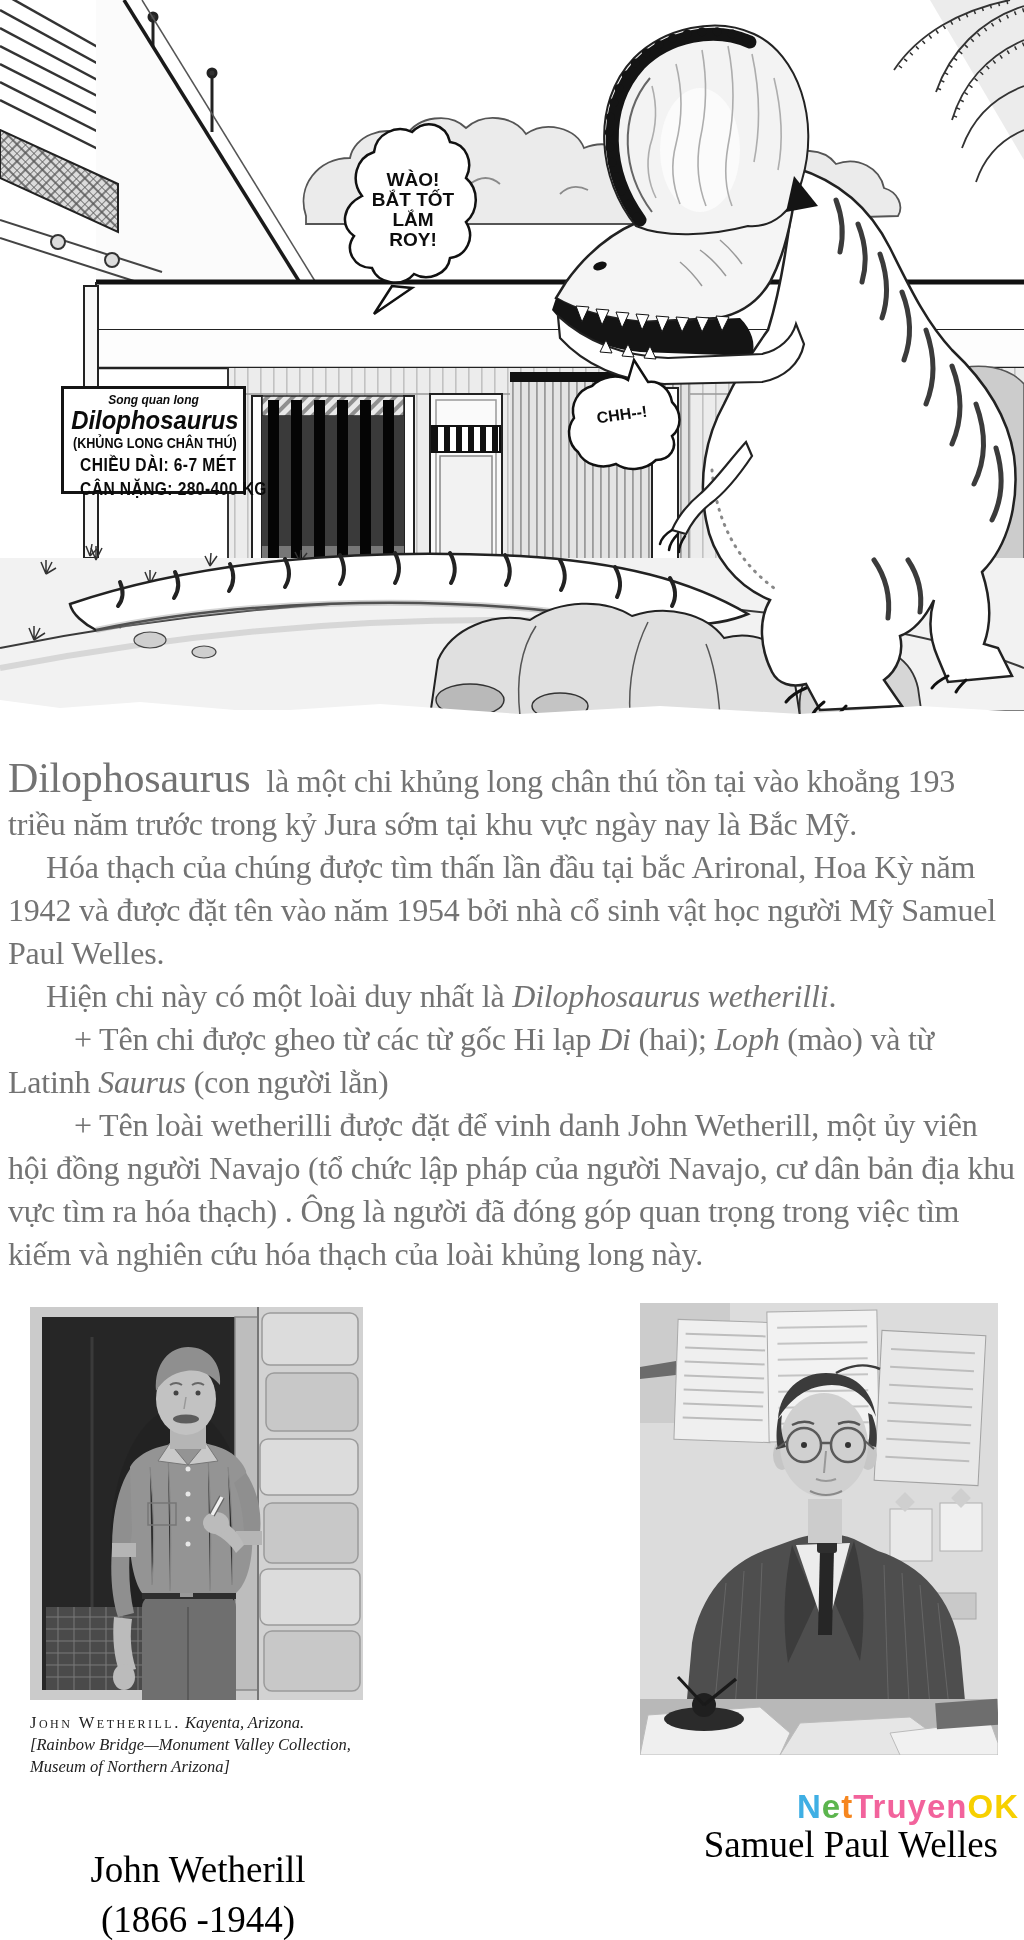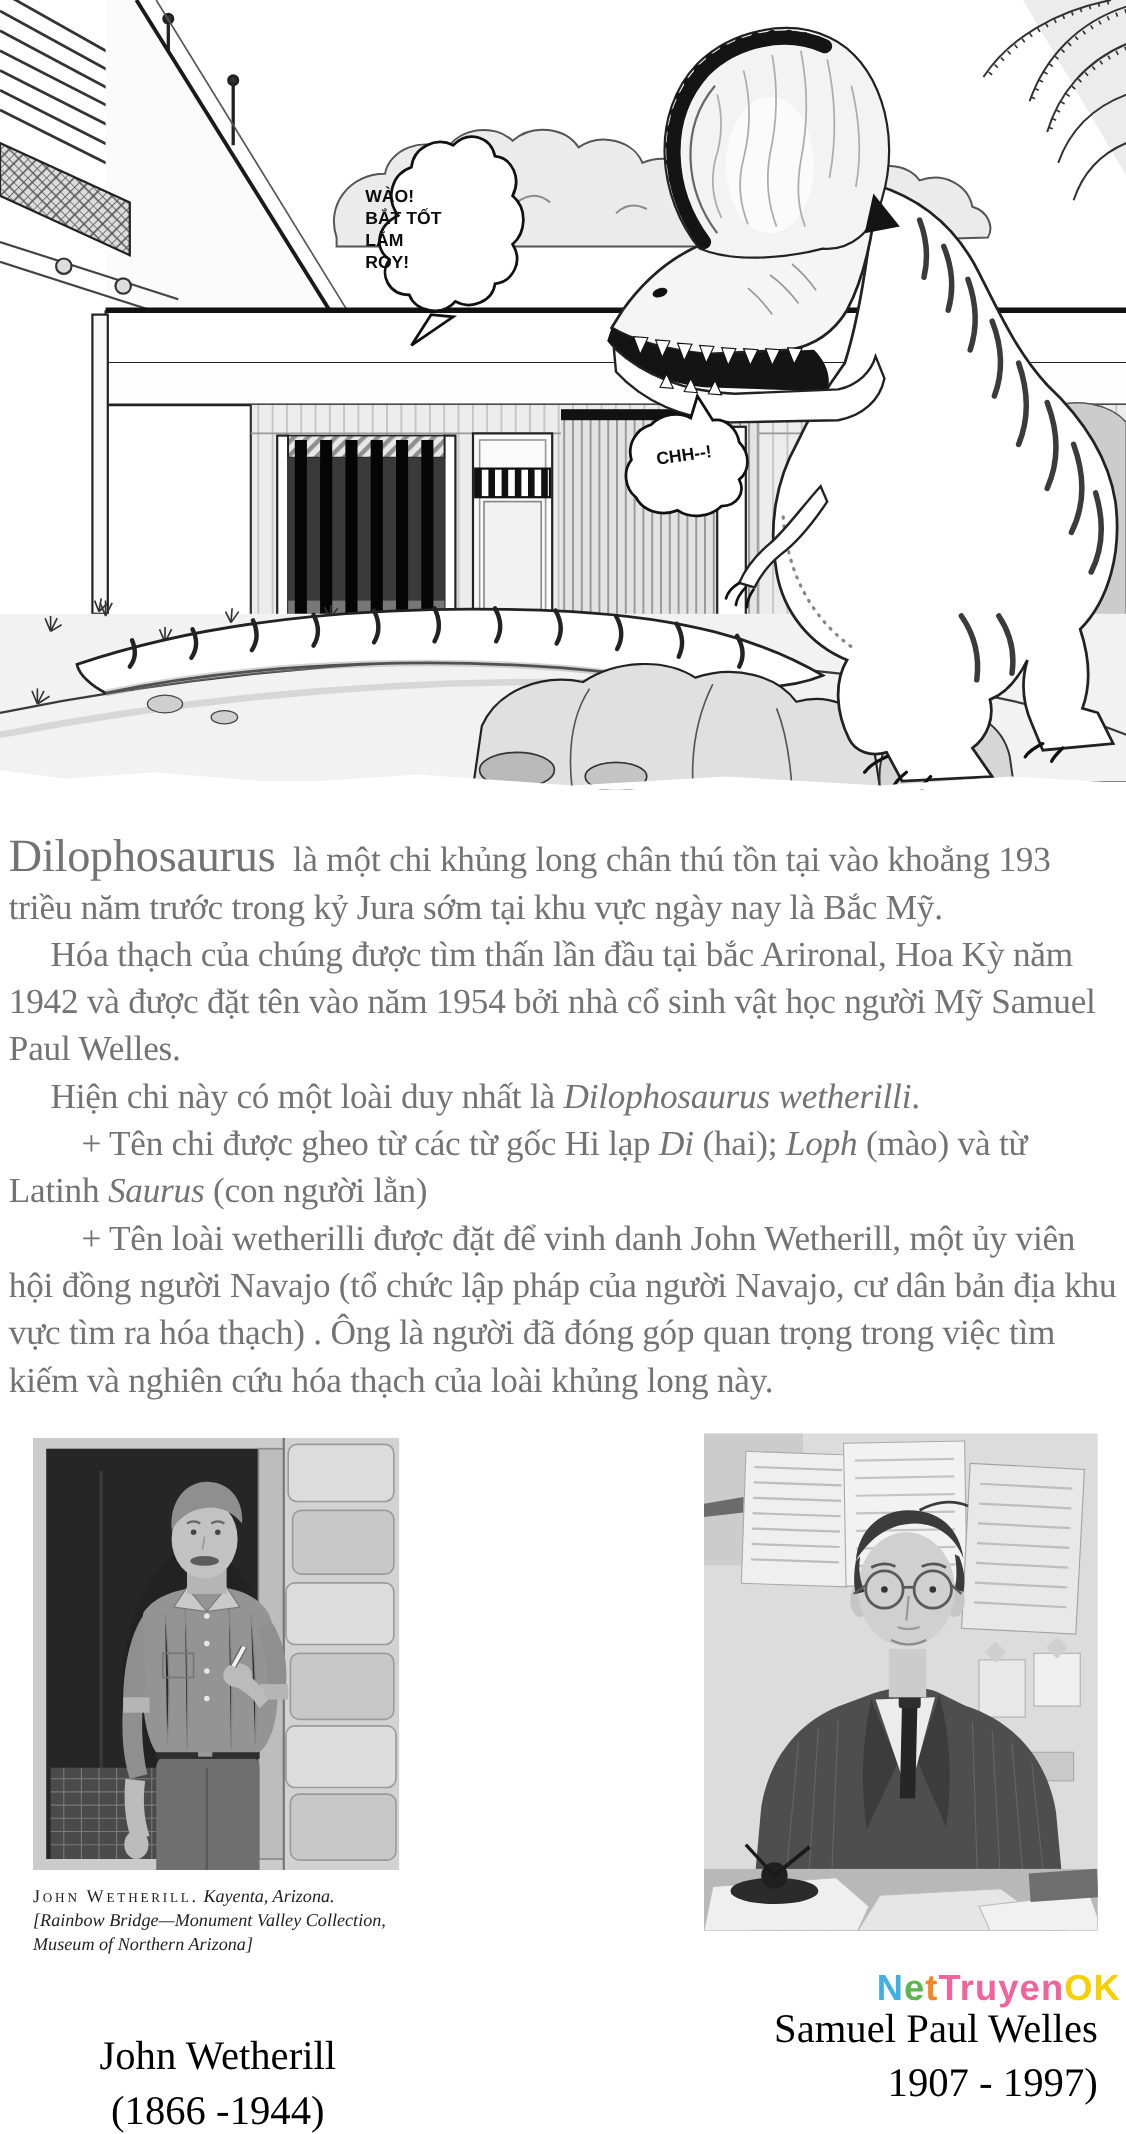--- a/index.html
+++ b/index.html
@@ -11,22 +11,22 @@
   .sign{position:absolute;left:61px;top:386px;width:185px;height:108px;box-sizing:border-box;
         background:#fff;border:3px solid #141414;text-align:center;padding-top:5px;
         font-family:"Liberation Sans",sans-serif;color:#0b0b0b;line-height:1.05;}
   .sign-subtitle{font-size:12px;font-weight:bold;font-style:italic;}
   .sign-title{font-size:26px;font-weight:bold;font-style:italic;white-space:nowrap;
               transform:scaleX(.92);transform-origin:50% 50%;}
   .sign-class{font-size:14px;font-weight:bold;white-space:nowrap;margin-top:2px;
               transform:scaleX(.9);transform-origin:50% 50%;}
   .sign-metric{font-size:19px;font-weight:bold;white-space:nowrap;margin-top:4px;
               transform:scaleX(.82);transform-origin:50% 50%;letter-spacing:.5px;}
-  .bubble1-text{position:absolute;left:332px;top:170px;width:106px;
-        font-family:"Liberation Sans",sans-serif;font-weight:bold;font-size:16px;
+  .bubble1-text{position:absolute;left:360px;top:170px;width:106px;text-align:center;
+        font-family:"Liberation Sans",sans-serif;font-weight:bold;font-size:19px;
         line-height:20px;color:#0d0d0d;}
   .bubble2-text{position:absolute;left:576px;top:406px;width:92px;text-align:center;
         font-family:"Liberation Sans",sans-serif;font-weight:bold;font-size:16px;
         color:#0d0d0d;transform:rotate(-8deg);}
   .chapter-title{position:absolute;left:10px;top:664px;font-family:"Liberation Sans",sans-serif;
         font-weight:bold;font-size:29px;color:#0a0a0a;white-space:nowrap;
         text-shadow:-2px -2px 0 #fff,2px -2px 0 #fff,-2px 2px 0 #fff,2px 2px 0 #fff,
                     0 -2px 0 #fff,0 2px 0 #fff,-2px 0 0 #fff,2px 0 0 #fff;}
   
   .article{position:absolute;left:8px;top:760px;width:1012px;font-size:32px;line-height:43px;
@@ -342,20 +342,27 @@
                  C448,274 428,282 414,274 C402,288 378,284 372,268 C354,268 344,250 354,236
                  C340,226 342,206 362,196 Z" fill="#fff" stroke="#111" stroke-width="2.5"></path>
       </g>
       <g>
         <path d="M592,386 C602,376 618,374 628,380 L634,360 L648,382 C660,380 670,390 672,402
                  C682,412 682,428 672,436 C678,448 670,460 656,460 C646,470 628,472 616,464
                  C600,470 584,464 578,452 C568,444 566,428 574,418 C570,404 578,390 592,386 Z" fill="#fff" stroke="#111" stroke-width="2.5"></path>
       </g>
     </svg>
 
+    <div class="sign">
+      <div class="sign-subtitle">Song quan long</div>
+      <div class="sign-title">Dilophosaurus</div>
+      <div class="sign-class">(KHỦNG LONG CHÂN THÚ)</div>
+      <div class="sign-metric">CHIỀU DÀI: 6-7 MÉT</div>
+      <div class="sign-metric">CÂN NẶNG: 280-400 KG</div>
+    </div>
 
     <div class="bubble1-text">
       <div>WÀO!</div>
       <div>BẮT TỐT</div>
       <div>LẮM</div>
       <div>ROY!</div>
     </div>
     <div class="bubble2-text">CHH--!</div>
 
   </section>
@@ -513,17 +520,16 @@
       </g>
     </svg>
   </figure>
 
   <div class="name-left">
     <div>John Wetherill</div>
     <div>(1866 -1944)</div>
   </div>
   <div class="name-right">
     <div>Samuel Paul Welles</div>
-    <div>1907 - 1997)</div>
   </div>
 
   <div class="watermark" id="watermark"><span style="color: rgb(63, 175, 228);">N</span><span style="color: rgb(92, 181, 78);">e</span><span style="color: rgb(246, 134, 31);">t</span><span style="color: rgb(242, 99, 156);">T</span><span style="color: rgb(242, 99, 156);">r</span><span style="color: rgb(242, 99, 156);">u</span><span style="color: rgb(242, 99, 156);">y</span><span style="color: rgb(242, 99, 156);">e</span><span style="color: rgb(242, 99, 156);">n</span><span style="color: rgb(247, 208, 0);">O</span><span style="color: rgb(247, 208, 0);">K</span></div>
 </div>
 
 </body></html>

